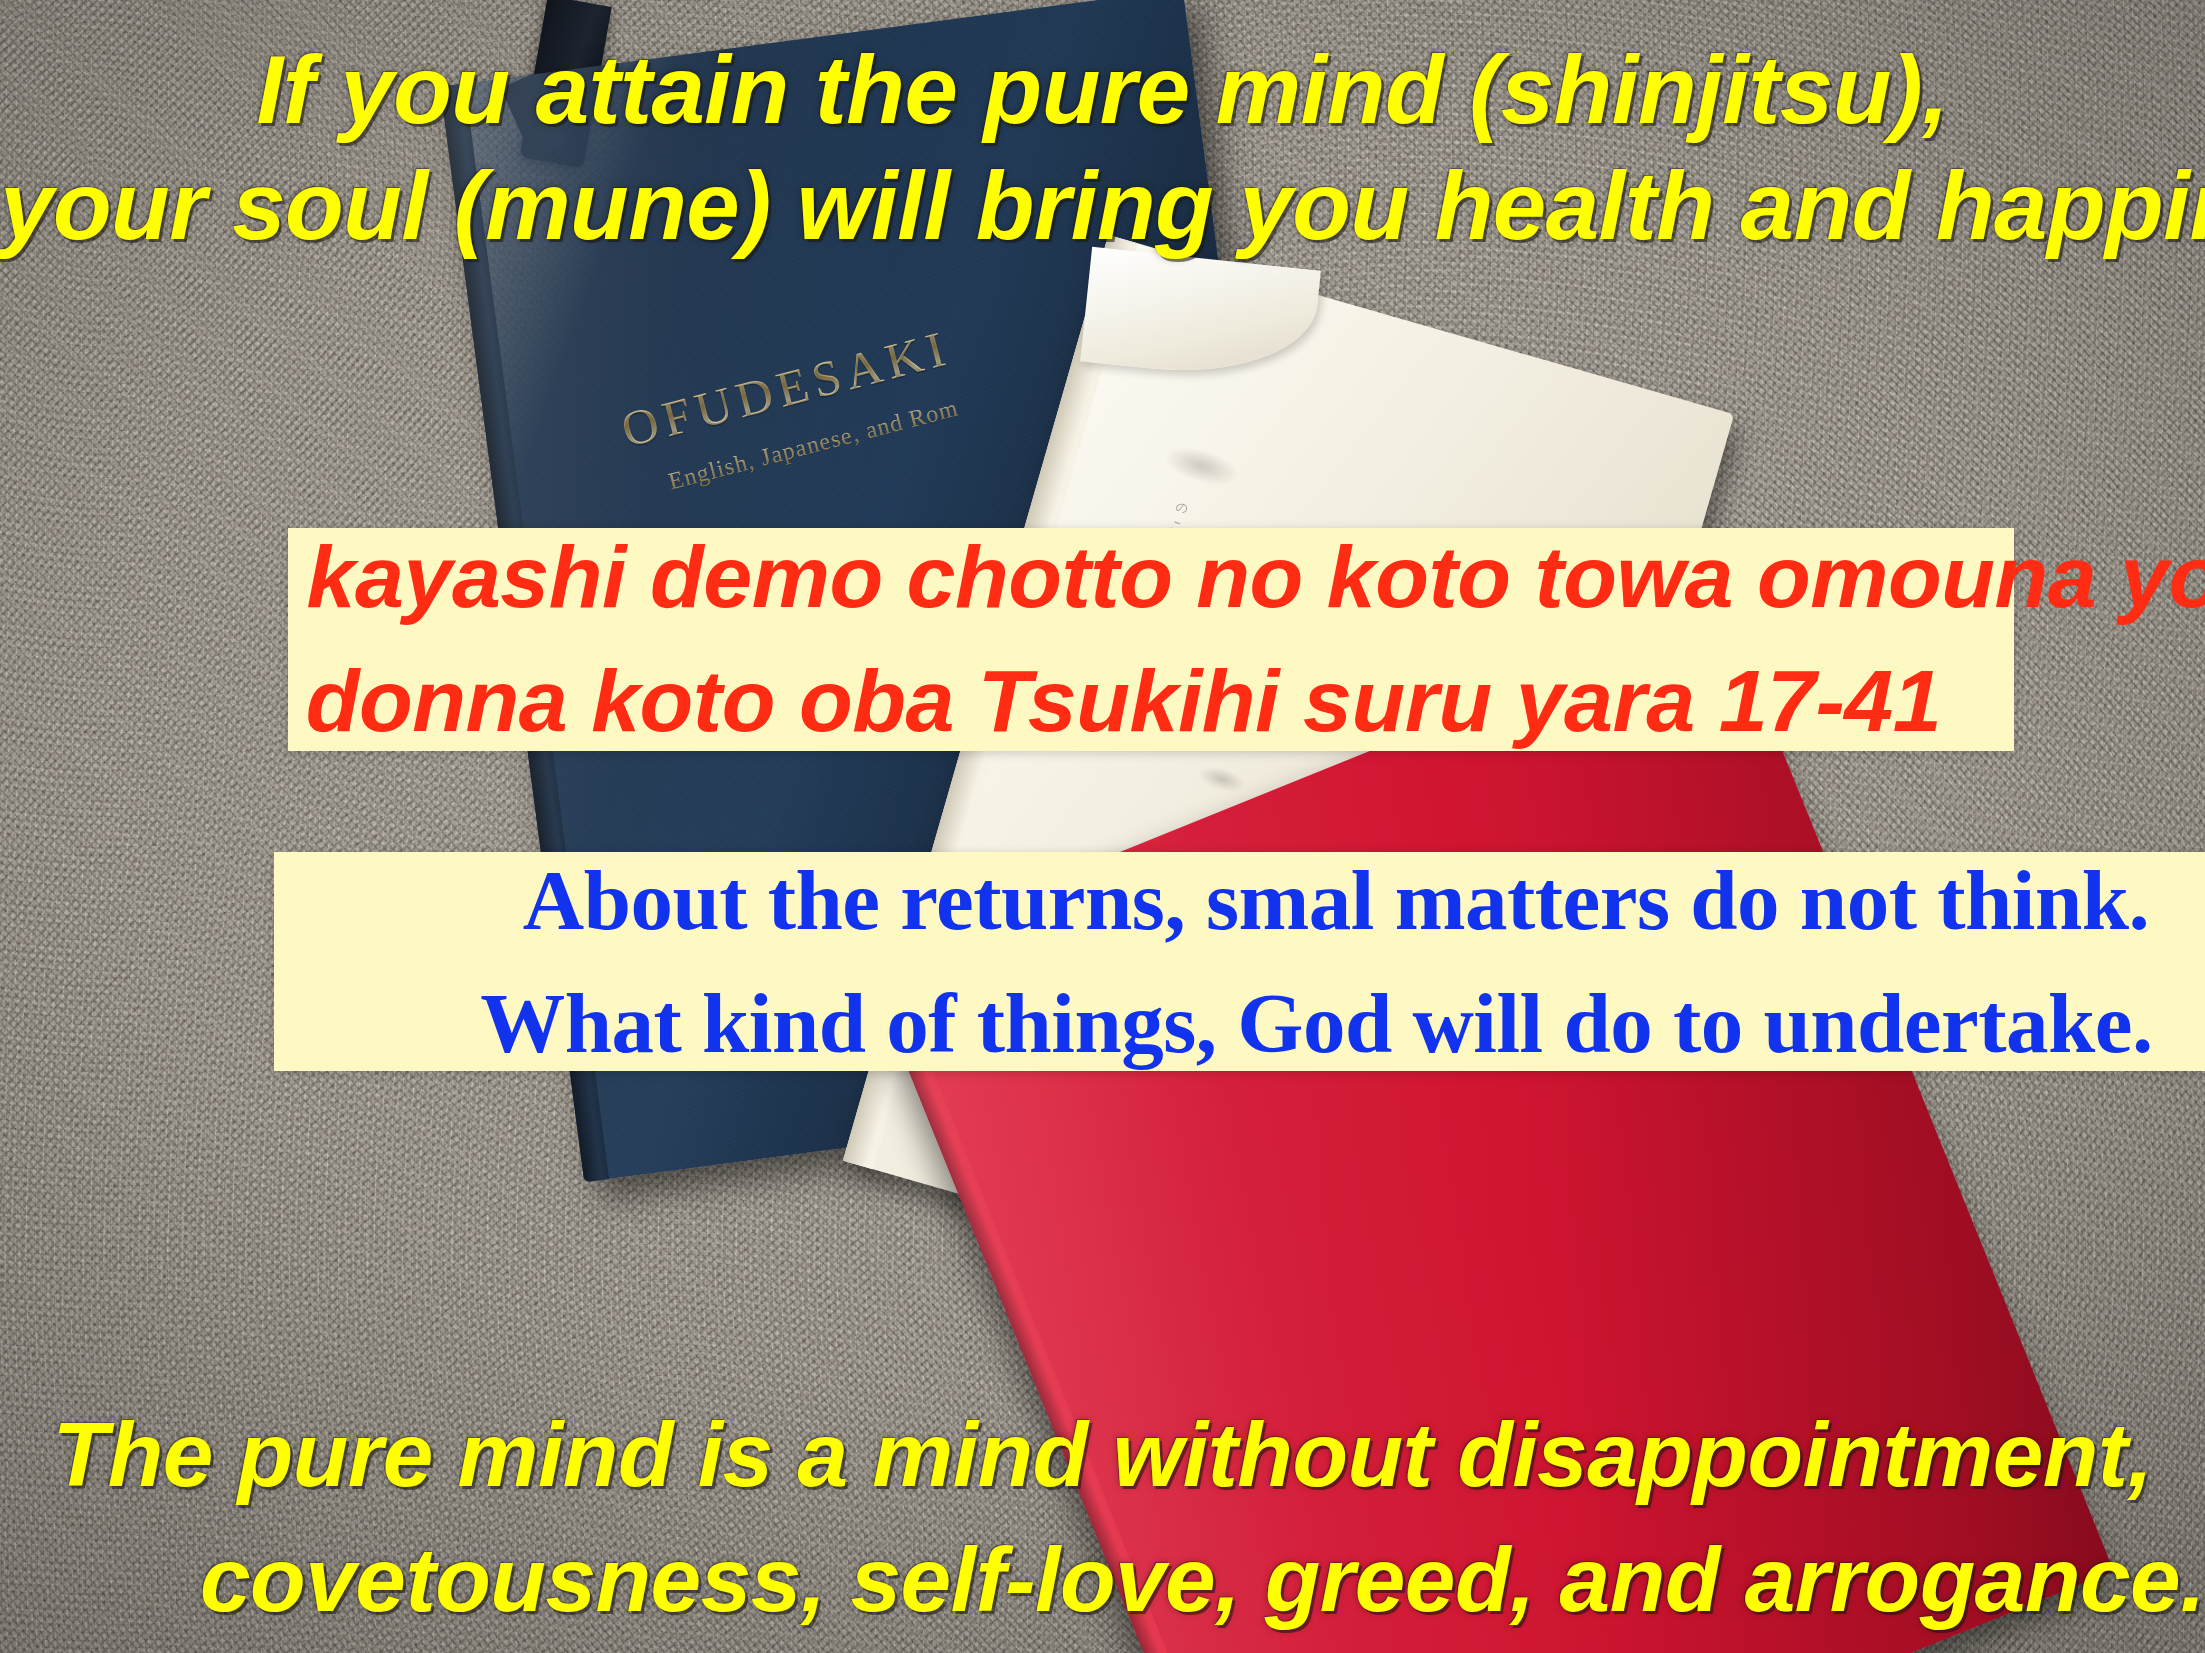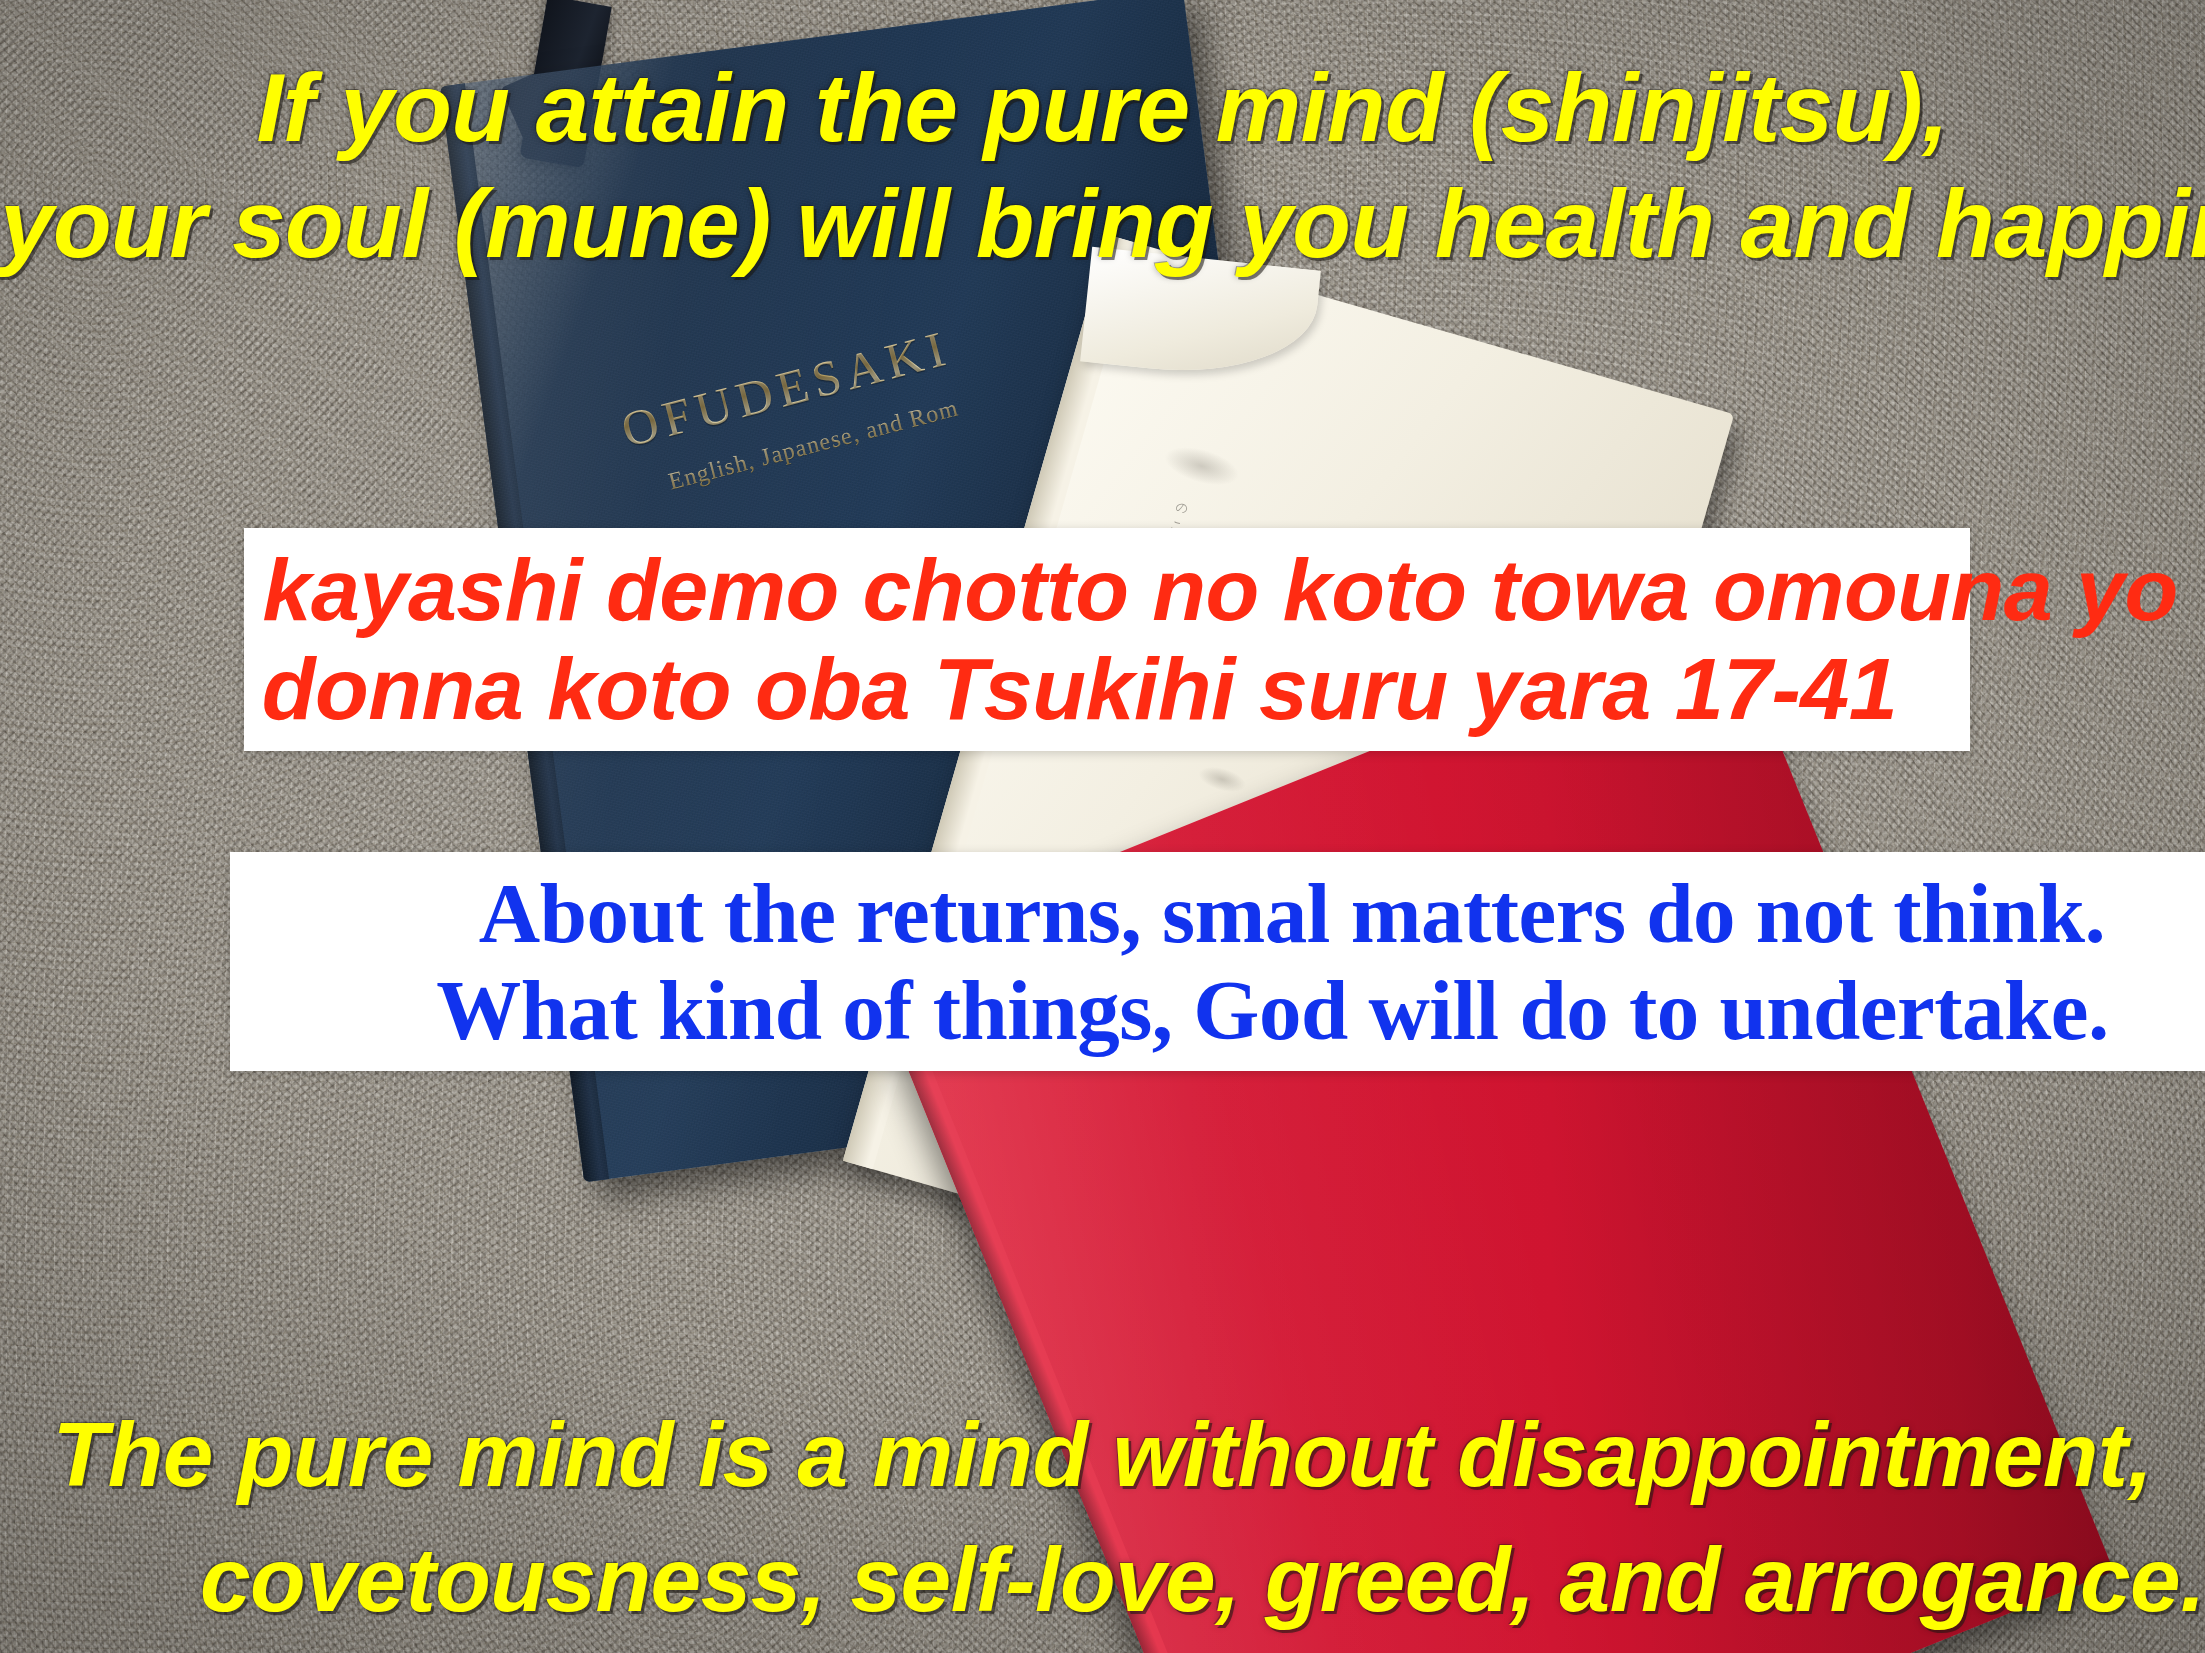--- a/index.html
+++ b/index.html
@@ -155,30 +155,31 @@
     color:#ffff00;font-style:italic;font-weight:bold;
     font-family:"Liberation Sans",sans-serif;
     letter-spacing:-0.5px;
     text-shadow:
       2.7px 2.7px 0 rgba(25,22,16,.55),
       -1.1px -1.1px 0 rgba(25,22,16,.35),
       0 0 7.7px rgba(0,0,0,.35);
     line-height:1.12;
     white-space:nowrap;
   }
-  #cap-top{top:54px;font-size:96px;}
+  #cap-top{top:36px;font-size:96px;}
   #cap-top .l2{margin-top:8.8px;}
   #cap-bottom{top:1404px;font-size:91px;}
   #cap-bottom .l2{margin-top:23px;text-align:right;}
 
   
   .panel{
-    position:absolute;background:#ffffff;
-    display:flex;flex-direction:column;justify-content:center;
+    position:absolute;background:#fef9c3;
+    display:flex;flex-direction:column;justify-content:space-between;
     box-shadow:0 2.2px 9.8px rgba(0,0,0,.18);
+    margin-left:44px;
   }
   #panel-red{
     left:244px;top:528px;width:1726px;height:223px;
   }
   #panel-red .line{
     color:#ff2b12;font-style:italic;font-weight:bold;
     font-family:"Liberation Sans",sans-serif;
     font-size:88px;line-height:1.12;white-space:nowrap;letter-spacing:-0.5px;
   }
   #panel-red .r1{text-align:left;padding-left:18.6px;}

